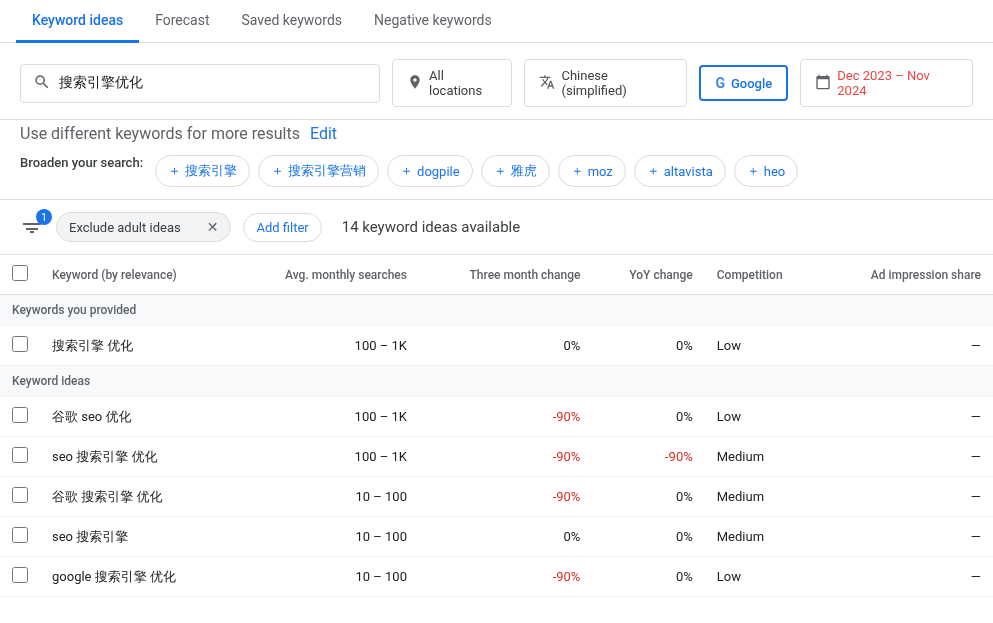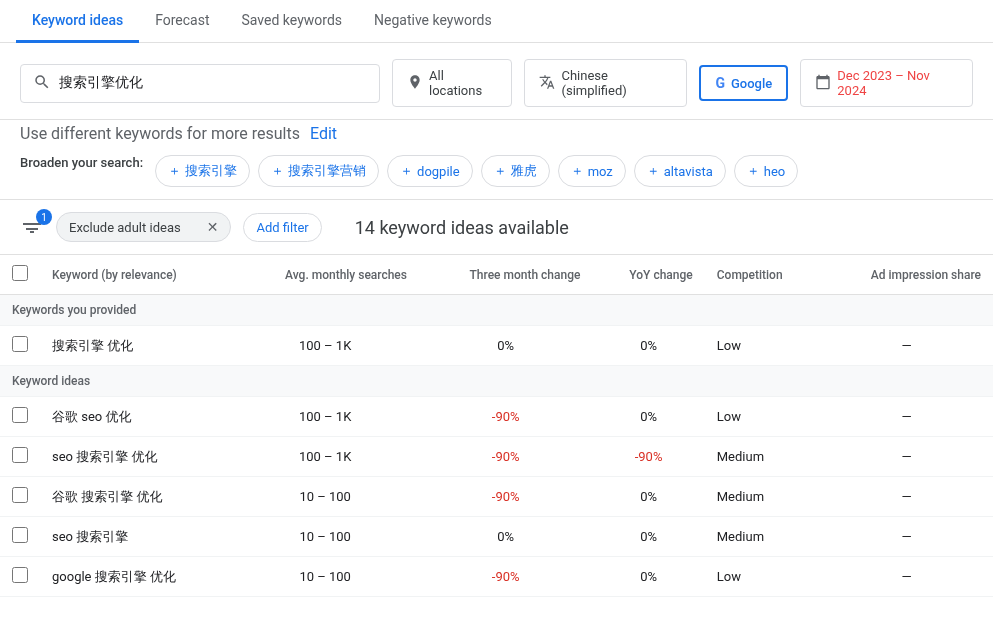--- a/index.html
+++ b/index.html
@@ -28,29 +28,29 @@
     .broaden-label { font-size: 13px; color: #3c4043; font-weight: 500; margin-right: 4px; }
     .broaden-chip { display: flex; align-items: center; gap: 4px; padding: 6px 12px; border: 1px solid #dadce0; border-radius: 16px; cursor: pointer; font-size: 13px; color: #1a73e8; }
 
     
     .filter-bar { padding: 12px 20px; display: flex; align-items: center; gap: 12px; border-bottom: 1px solid #e0e0e0; }
     .filter-icon-btn { position: relative; cursor: pointer; display: flex; align-items: center; }
     .badge { position: absolute; top: -6px; right: -8px; background: #1a73e8; color: #fff; border-radius: 50%; width: 16px; height: 16px; font-size: 10px; display: flex; align-items: center; justify-content: center; }
     .chip { display: flex; align-items: center; gap: 22px; padding: 6px 12px; border: 1px solid #dadce0; border-radius: 16px; font-size: 13px; color: #3c4043; background: #f1f3f4; }
     .chip-close { cursor: pointer; color: #5f6368; font-size: 14px; margin-left: 4px; }
     .add-filter-btn { padding: 6px 12px; border: 1px solid #dadce0; border-radius: 16px; font-size: 13px; color: #1a73e8; cursor: pointer; background: #fff; }
-    .keyword-count { font-size: 18px; color: #3c4043; margin-left: 21px; }
+    .keyword-count { font-size: 15px; color: #3c4043; margin-left: 8px; }
 
     
     .table-container { overflow-x: auto; }
     table { width: 100%; border-collapse: collapse; }
     thead th { padding: 10px 12px; text-align: left; font-size: 12px; font-weight: 500; color: #5f6368; border-bottom: 1px solid #e0e0e0; white-space: nowrap; }
     thead th.right { text-align: right; }
     tbody td { padding: 10px 12px; font-size: 13px; color: #202124; border-bottom: 1px solid #f1f3f4; white-space: nowrap; }
-    tbody td.right { text-align: center; }
+    tbody td.right { text-align: right; }
     .section-header td { font-size: 12px; color: #5f6368; font-weight: 500; padding: 8px 12px; background: #f8f9fa; }
     .checkbox { width: 16px; height: 16px; cursor: pointer; accent-color: #1a73e8; }
     .neg-val { color: #d93025; }
     .zero-val { color: #202124; }
 
     
     .google-g { display: inline-block; font-weight: bold; font-size: 14px; color: #4285f4; }
   </style>
 </head>
 <body>

